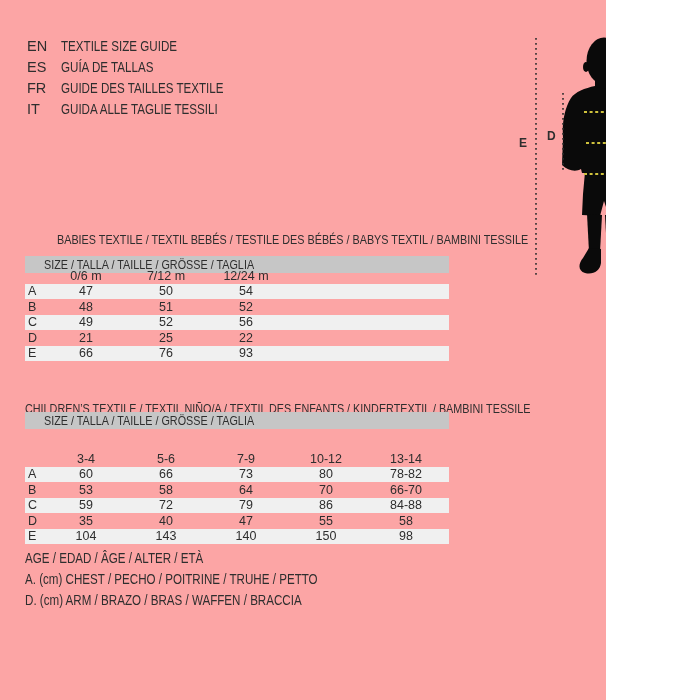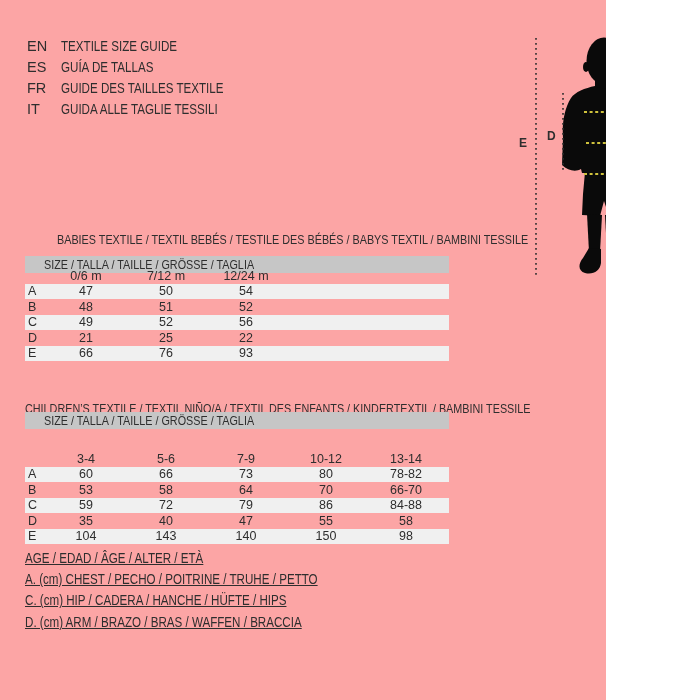--- a/index.html
+++ b/index.html
@@ -29,21 +29,21 @@
   
   .table { position:absolute; left:25px; width:424px; }
   .table-babies { top:268px; }
   .table-children { top:451px; }
   .trow { display:flex; height:15.5px; align-items:center; font-size:12.5px; }
   .trow.stripe { background:#f0f0f0; }
   .c0 { width:21px; flex:0 0 21px; padding-left:3px; }
   .cd { width:80px; flex:0 0 80px; text-align:center; }
 
   
-  .legend { position:absolute; left:25px; top:547px;text-decoration:underline; }
+  .legend { position:absolute; left:25px; top:547px; }
   .legend-row { height:21.4px; display:flex; align-items:center; font-size:14.5px; }
 
   
   .figure-svg { position:absolute; left:505px; top:28px; }
   .figure-svg text { font-family:"Liberation Sans", sans-serif; font-size:12px; font-weight:bold; fill:#2e2e2e; }
 </style>
 </head>
 <body>
 
 <div id="canvas">
@@ -216,20 +216,17 @@
   </div>
 
   <div class="legend">
     <div class="legend-row">
       <span class="cond">AGE / EDAD / ÂGE / ALTER / ETÀ</span>
     </div>
     <div class="legend-row">
       <span class="cond">A. (cm) CHEST / PECHO / POITRINE / TRUHE / PETTO</span>
     </div>
     <div class="legend-row">
-      <span class="cond">C. (cm) HIP / CADERA / HANCHE / HÜFTE / HIPS</span>
-    </div>
-    <div class="legend-row">
       <span class="cond">D. (cm) ARM / BRAZO / BRAS / WAFFEN / BRACCIA</span>
     </div>
   </div>
 
 </div>
 
 </body></html>

